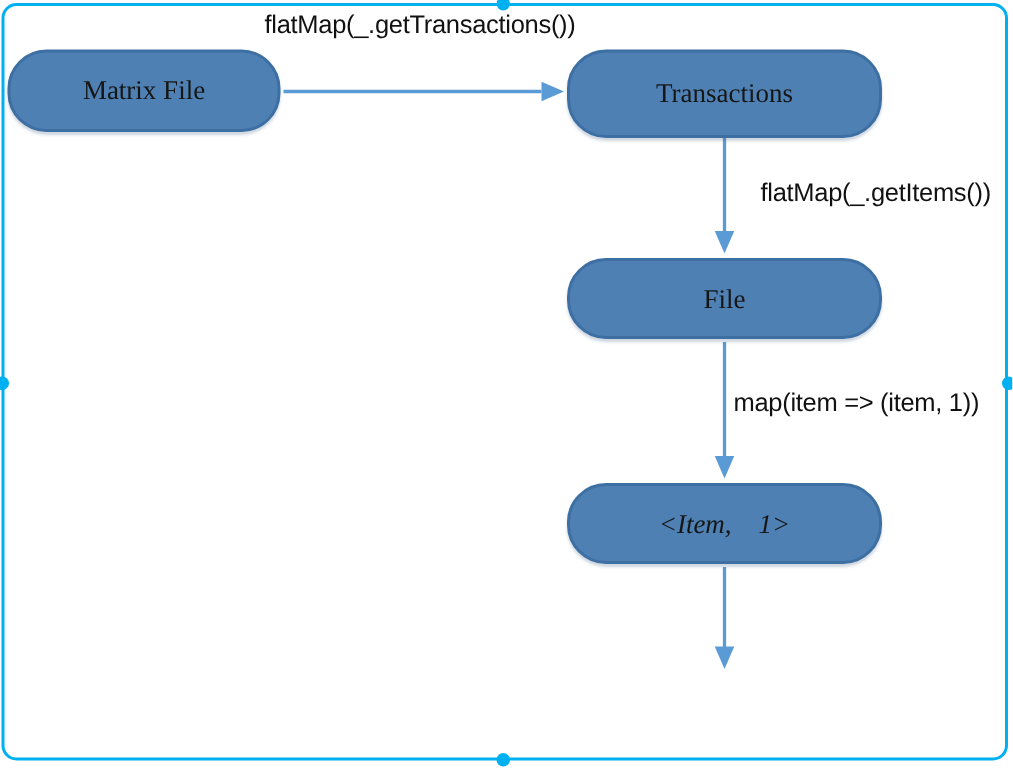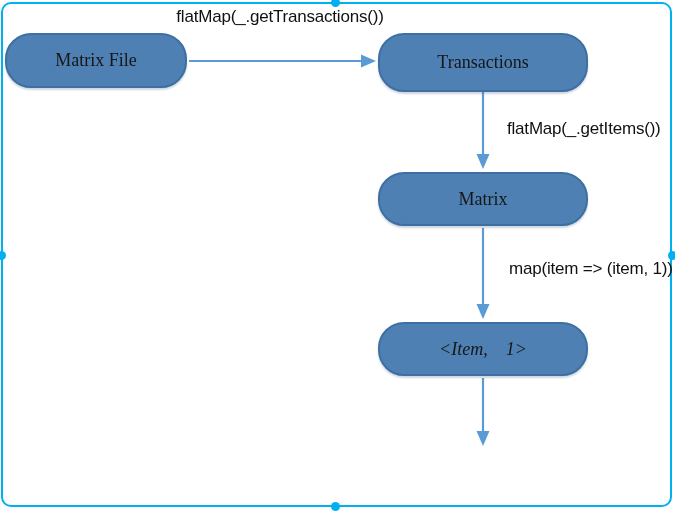--- a/index.html
+++ b/index.html
@@ -43,21 +43,21 @@
   #node-transactions{left:378px;top:33px;width:210px;height:59px;}
   #node-items{left:378px;top:172px;width:210px;height:54px;}
   #node-item-1{left:378px;top:322px;width:210px;height:54px;font-style:italic;}
   #node-item-count{left:366px;top:450px;width:236px;height:54px;}
   .edge-label{
     position:absolute;font-size:17px;color:var(--label-text);
     white-space:pre;letter-spacing:-0.2px;
   }
   #edge-label-0{left:150px;top:7px;width:260px;text-align:center;}
   #edge-label-1{left:493px;top:119px;margin-left:14px;}
-  #edge-label-2{left:489px;top:259px;margin-left:20px;}
+  #edge-label-2{left:489px;top:259px;}
   #edge-label-3{left:506px;top:398px;}
   svg.arrows{position:absolute;left:0;top:0;width:675px;height:514px;pointer-events:none;}
   svg .shaft{stroke:var(--arrow);stroke-width:2.2px;}
   svg .head{fill:var(--arrow);}
 </style>
 </head>
 <body>
 
 <div id="canvas">
 
@@ -81,20 +81,20 @@
       <polygon class="head" points="476.5,304 483,319 489.5,304"></polygon>
     </g>
     <g>
       <line class="shaft" x1="483" y1="378" x2="483" y2="432"></line>
       <polygon class="head" points="476.5,431 483,446 489.5,431"></polygon>
     </g>
   </svg>
 
   <div class="node" id="node-matrix-file">Matrix File</div>
   <div class="node" id="node-transactions">Transactions</div>
-  <div class="node" id="node-items">Matrix</div>
+  <div class="node" id="node-items">File</div>
   <div class="node" id="node-item-1">&lt;Item, 1&gt;</div>
 
   <div class="edge-label" id="edge-label-0">flatMap(_.getTransactions())</div>
   <div class="edge-label" id="edge-label-1">flatMap(_.getItems())</div>
   <div class="edge-label" id="edge-label-2">map(item =&gt; (item, 1))</div>
 
 </div>
 
 </body></html>

